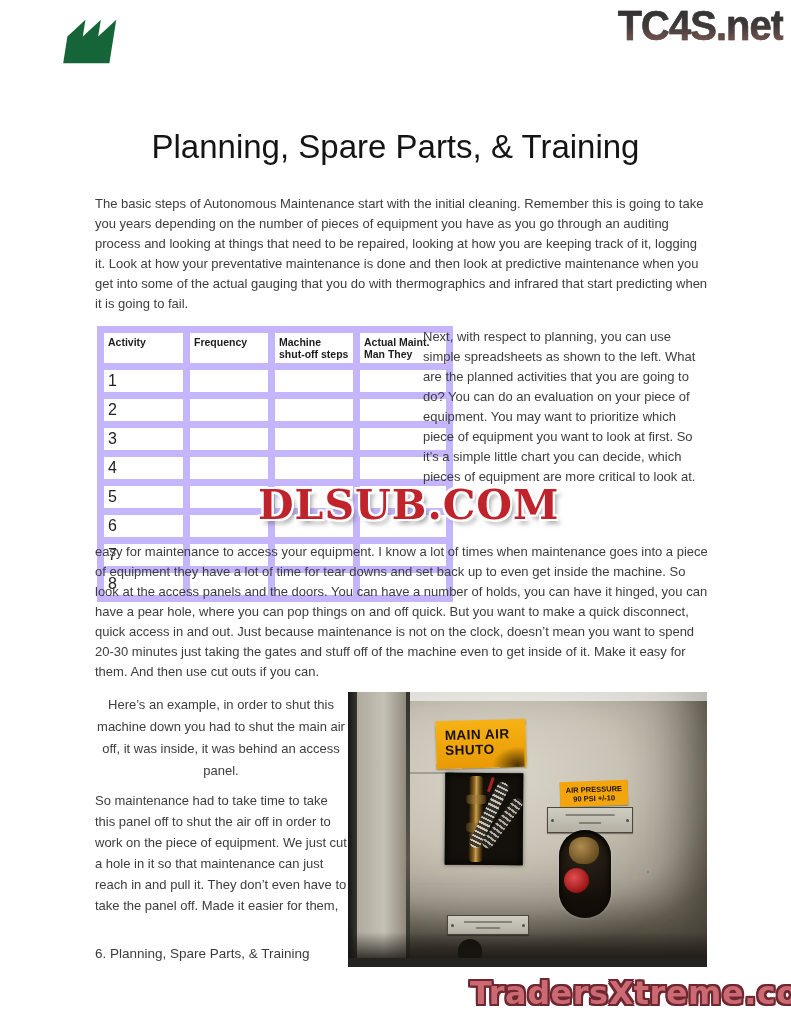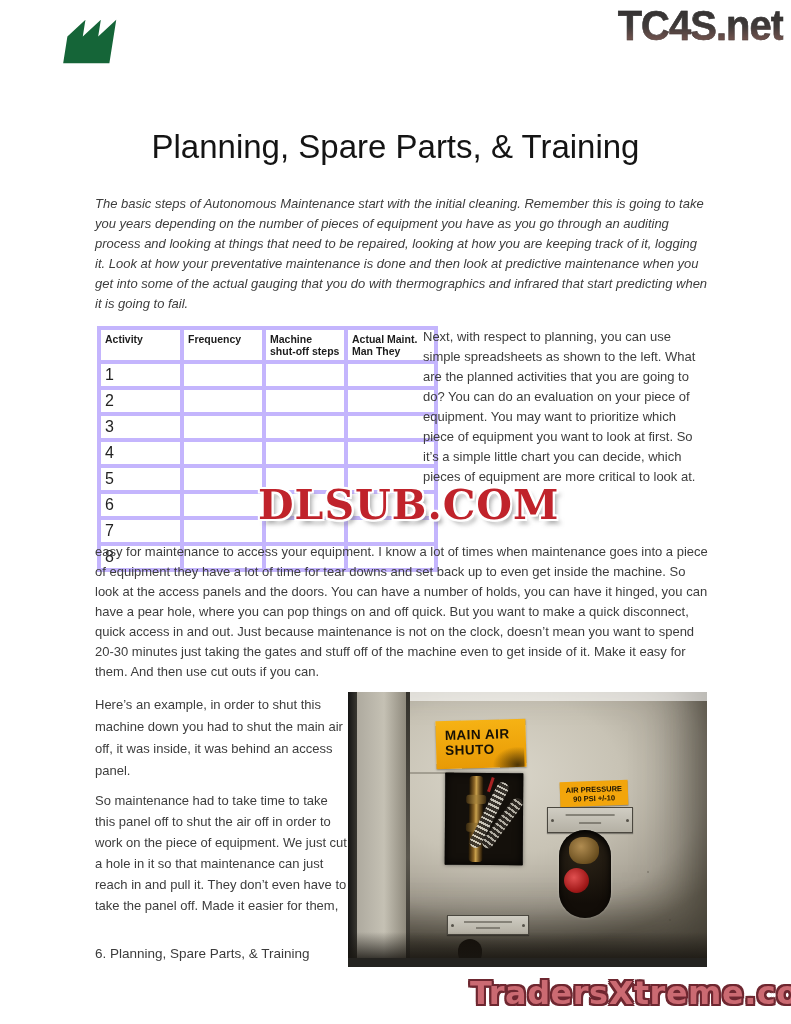--- a/index.html
+++ b/index.html
@@ -17,31 +17,31 @@
           transform:scaleX(0.95);transform-origin:right top;
           background:linear-gradient(180deg,#2f2f2f 0%,#3f3a39 50%,#8c6058 95%);
           -webkit-background-clip:text;background-clip:text;color:transparent;
           -webkit-text-stroke:0.5px rgba(40,40,40,0.5);}
 
   .title{position:absolute;left:0;top:128px;width:791px;text-align:center;
          font-size:33px;font-weight:400;color:#141414;letter-spacing:0px;}
 
   
   .para{position:absolute;font-size:13px;line-height:20px;color:#3d3d3d;text-align:left;}
-  .p-intro{left:95px;top:194px;width:614px;font-style:italic;}
+  .p-intro{left:95px;top:194px;width:614px;}
   .p-right{left:423px;top:327px;width:286px;}
   .p-right .lead{margin-top:6px;}
   .p-cont{left:95px;top:542px;width:614px;}
-  .p-ex1{left:95px;top:694px;width:252px;line-height:22px;}
+  .p-ex1{left:95px;top:694px;width:252px;line-height:22px;text-align:center;}
   .p-ex2{left:95px;top:790px;width:252px;line-height:21px;}
   .footer{position:absolute;left:95px;top:946px;font-size:13.5px;color:#3b3b3b;}
 
   
   .sheet{position:absolute;left:97px;top:326px;border-collapse:collapse;border:2px solid #111;}
-  .sheet th,.sheet td{border:4px solid #c4b5fd;vertical-align:top;text-align:left;}
+  .sheet th,.sheet td{border:7px solid #c4b5fd;vertical-align:top;text-align:left;}
   .sheet th{font-size:10.5px;font-weight:bold;color:#1c1c1c;padding:3px 4px;line-height:12px;height:24px;}
   .sheet td{font-size:16px;font-weight:400;color:#222;padding:1px 4px;height:20px;line-height:19px;}
   .c1{width:71px;} .c2{width:70px;} .c3{width:70px;} .c4{width:78px;}
 
   
   .wm-mid{position:absolute;left:258px;top:481px;font-family:"DejaVu Serif","Liberation Serif",serif;
           font-weight:bold;font-size:41px;letter-spacing:1px;color:#c0232b;white-space:nowrap;
           text-shadow:-2px -2px 0 #fff,2px -2px 0 #fff,-2px 2px 0 #fff,2px 2px 0 #fff,
                       0 -2px 0 #fff,0 2px 0 #fff,-2px 0 0 #fff,2px 0 0 #fff,
                       4px 5px 4px rgba(110,110,110,0.55);}

